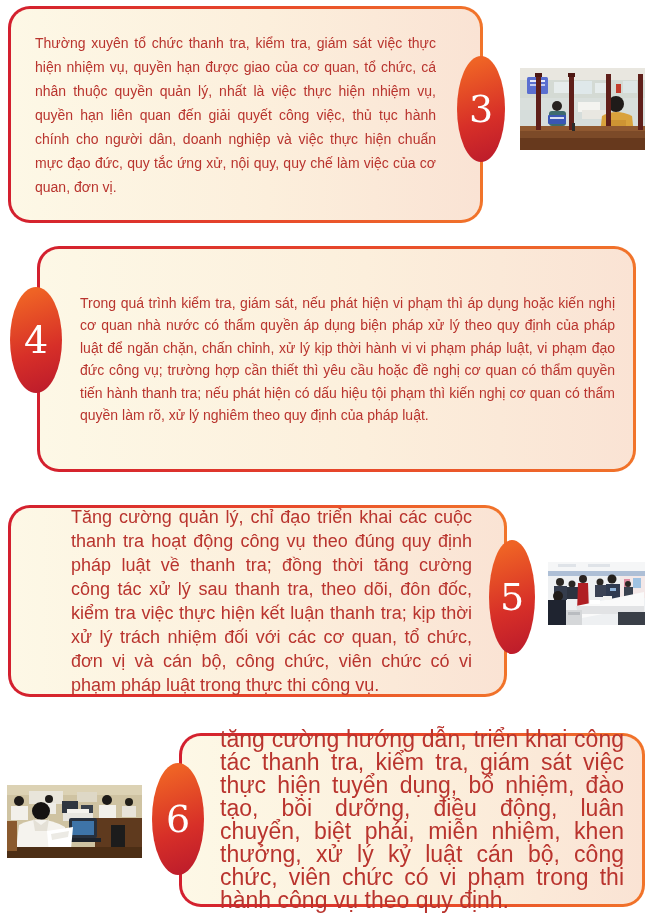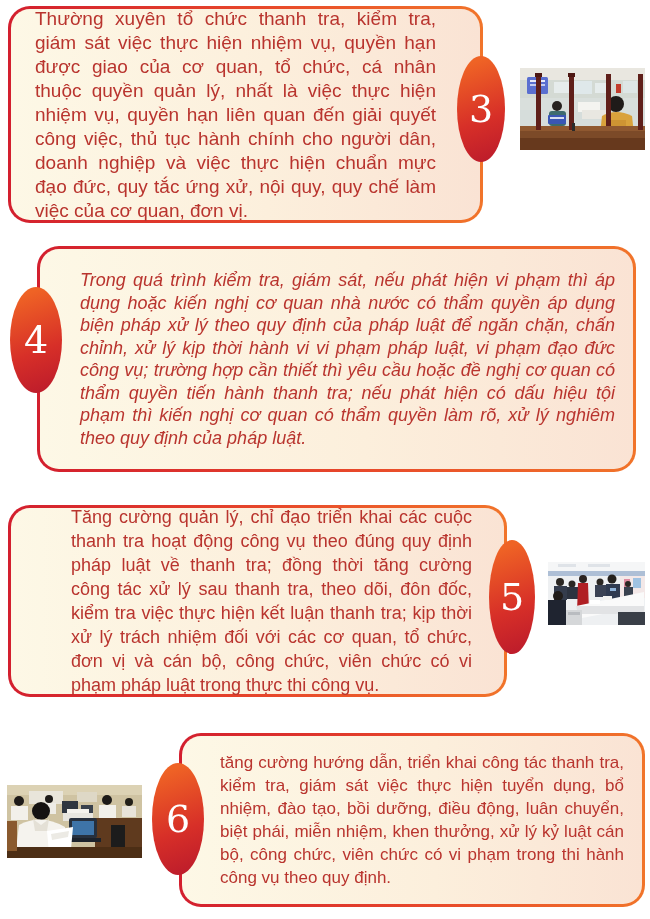--- a/index.html
+++ b/index.html
@@ -23,27 +23,27 @@
     display:flex;align-items:center;
   }
   .card-text{
     color:#b9342e;
     font-weight:500;
     text-align:justify;
     width:100%;
   }
   
   .card-3{left:8px;top:6px;width:475px;height:217px;}
-  .card-3 .card-text{font-size:19px;line-height:24px;padding:6px 44px 6px 24px;}
+  .card-3 .card-text{font-size:14px;line-height:24px;padding:6px 44px 6px 24px;}
   .card-4{left:37px;top:246px;width:599px;height:226px;}
-  .card-4 .card-text{font-size:18px;line-height:22.5px;padding:6px 18px 6px 40px;font-style:italic;}
+  .card-4 .card-text{font-size:14px;line-height:22.5px;padding:6px 18px 6px 40px;}
   .card-5{left:8px;top:505px;width:499px;height:192px;}
   .card-5 .card-text{font-size:18px;line-height:24px;padding:6px 32px 6px 20px;margin-left:40px;}
   .card-6{left:179px;top:733px;width:466px;height:174px;}
-  .card-6 .card-text{font-size:17px;line-height:23px;padding:6px 18px 6px 38px;}
+  .card-6 .card-text{font-size:23px;line-height:23px;padding:6px 18px 6px 38px;}
   
   .oval{
     position:absolute;
     border-radius:50%;
     background:linear-gradient(160deg,#ef6325 10%,#d72f28 60%,#bd1c2b 95%);
     display:flex;align-items:center;justify-content:center;
     color:#ffffff;
     font-family:"DejaVu Serif","Liberation Serif",serif;
     font-size:38px;font-weight:500;
     z-index:5;

